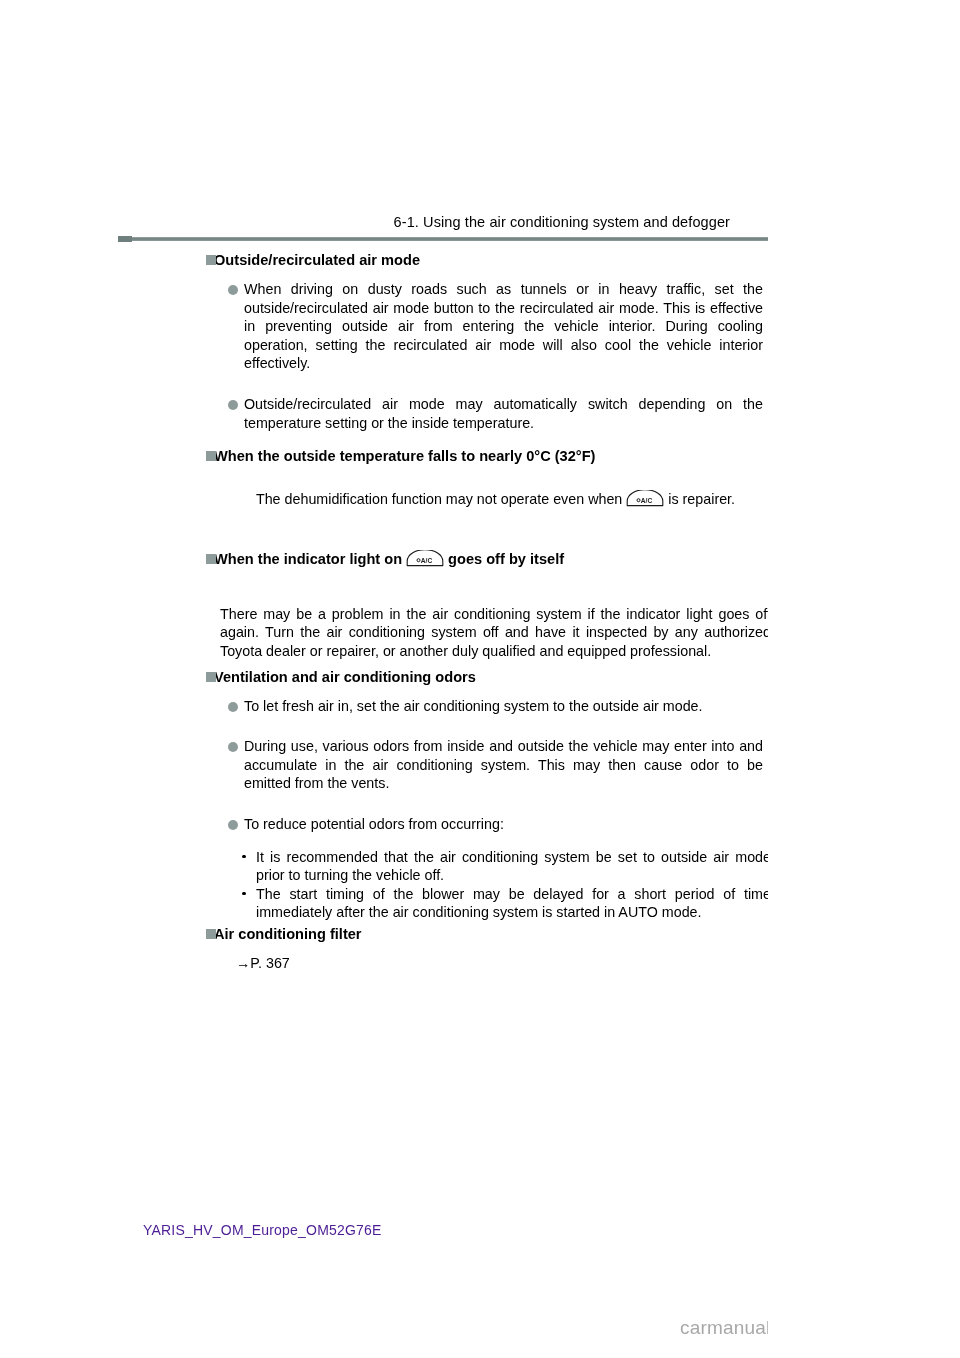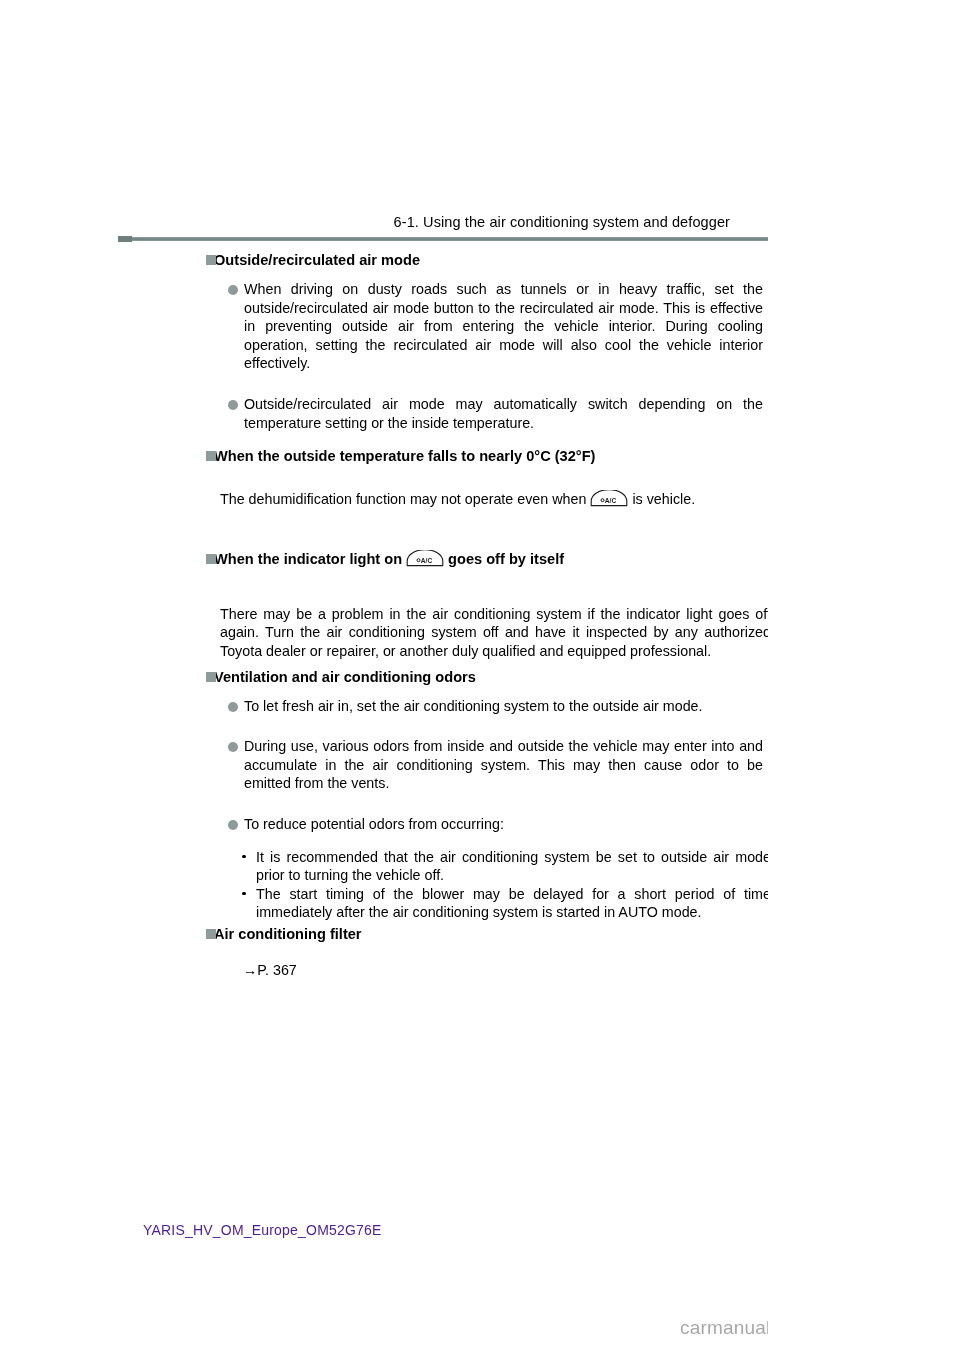--- a/index.html
+++ b/index.html
@@ -141,26 +141,26 @@
 
   
   .p-item {
     font-size: 14.3px;
     line-height: 18.6px;
     text-align: justify;
     margin: 0;
     padding-left: 14px;
     color: #000;
   }
-  .p-item.nojust { text-align: left; }
+  .p-item.nojust { text-align: center; }
 
   .ref-item {
     font-size: 14.3px;
     line-height: 18.6px;
-    margin: 15px;
+    margin: 8px;
     padding-left: 22px;
     color: #000;
   }
 
   .sp2  { height: 2px; }
   .sp6  { height: 6px; }
   .sp12 { height: 12px; }
   .sp16 { height: 16px; }
   .sp24 { height: 24px; }
 
@@ -255,21 +255,21 @@
 
     <div class="h-item">
       <span class="sq"></span><span class="htext">When the outside temperature falls to nearly 0°C (32°F)</span>
     </div>
     <div class="sp24"></div>
     <div class="p-item nojust">
       <span>The dehumidification function may not operate even when</span><span class="ac-icon"><svg width="40" height="17" viewBox="0 0 40 17">
             <path d="M2.2 15.6 L2.2 11.2 A 17.2 11.2 0 0 1 37.8 11.2 L37.8 15.6 Z" fill="#ffffff" stroke="#1a1a1a" stroke-width="1.1" stroke-linejoin="round"></path>
             <circle cx="13.5" cy="10.2" r="1.5" fill="none" stroke="#1a1a1a" stroke-width="1"></circle>
             <text x="21.5" y="12.6" font-family="Liberation Sans, sans-serif" font-size="6.6" font-weight="bold" fill="#1a1a1a" text-anchor="middle">A/C</text>
-          </svg></span><span>is vehicle.</span>
+          </svg></span><span>is repairer.</span>
     </div>
     <div class="sp24"></div>
     <div class="sp16"></div>
 
     <div class="h-item">
       <span class="sq"></span><span class="htext">When the indicator light on</span><span class="ac-icon"><svg width="40" height="17" viewBox="0 0 40 17">
             <path d="M2.2 15.6 L2.2 11.2 A 17.2 11.2 0 0 1 37.8 11.2 L37.8 15.6 Z" fill="#ffffff" stroke="#1a1a1a" stroke-width="1.1" stroke-linejoin="round"></path>
             <circle cx="13.5" cy="10.2" r="1.5" fill="none" stroke="#1a1a1a" stroke-width="1"></circle>
             <text x="21.5" y="12.6" font-family="Liberation Sans, sans-serif" font-size="6.6" font-weight="bold" fill="#1a1a1a" text-anchor="middle">A/C</text>
           </svg></span><span class="htext">goes off by itself</span>

